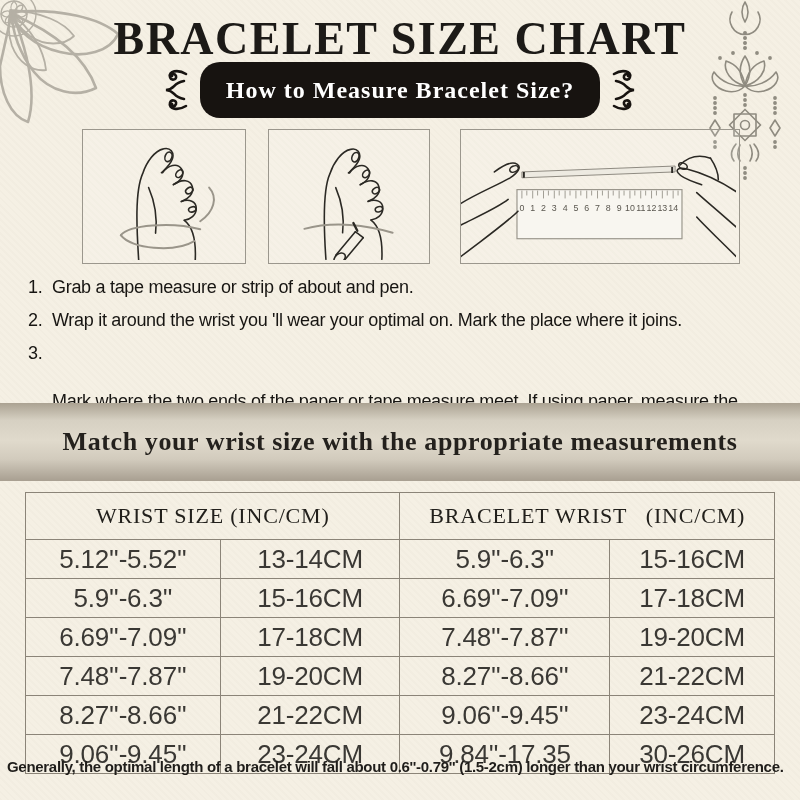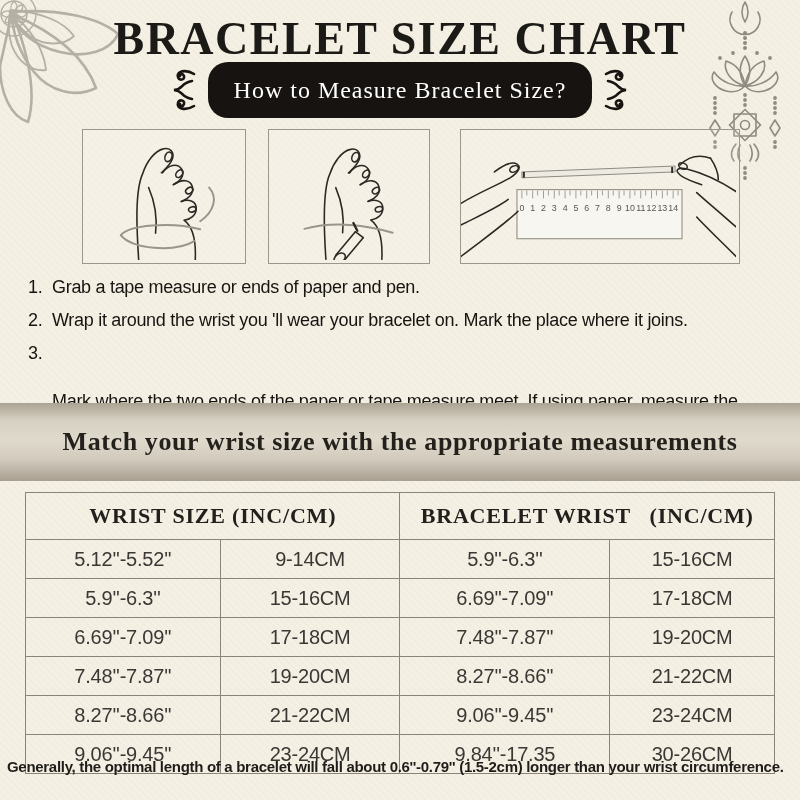--- a/index.html
+++ b/index.html
@@ -30,21 +30,21 @@
   
   .pill-row{
     position:absolute;top:68px;left:0;width:100%;height:44px;
     display:flex;align-items:center;justify-content:center;gap:10px;
   }
   .pill{
     height:56px;border-radius:20px;
     display:flex;align-items:center;justify-content:center;
     padding:0 26px;
     font-family:"Liberation Serif", serif;
-    font-weight:400;font-size:24px;letter-spacing:1px;
+    font-weight:700;font-size:24px;letter-spacing:1px;
   }
   .flourish{width:32px;height:46px;}
 
   
   .illus{position:absolute;top:129px;border:1.5px solid #9b978d;background:rgba(255,255,255,0.12);}
   .illus svg{display:block;}
   .box1{left:82px;width:162px;height:133px;}
   .box2{left:268px;width:160px;height:133px;}
   .box3{left:460px;width:278px;height:133px;}
 
@@ -69,26 +69,26 @@
 
   
   .size-table{
     position:absolute;top:492px;left:25px;width:750px;
     border-collapse:collapse;table-layout:fixed;
   }
   .size-table th,.size-table td{border:1.6px solid #8b8478;text-align:center;vertical-align:middle;}
   .size-table th{
     height:44px;
     font-family:"Liberation Serif", serif;
-    font-weight:700;font-size:22px;letter-spacing:0.8px;color:#22201c;
+    font-weight:400;font-size:22px;letter-spacing:0.8px;color:#22201c;
     white-space:pre;
   }
   .size-table td{
     height:36px;
-    font-size:20px;letter-spacing:-0.2px;color:#3a3834;
+    font-size:26px;letter-spacing:-0.2px;color:#3a3834;
   }
   col.c1{width:26%;} col.c2{width:24%;} col.c3{width:28%;} col.c4{width:22%;}
 
   
   .footnote{
     position:absolute;top:758px;left:0;width:100%;
     font-size:15px;font-weight:700;letter-spacing:-0.3px;color:#1f1d1a;margin-left:7px;
   }
 
   .ink{stroke:#2b2924;fill:none;stroke-width:1.6;stroke-linecap:round;stroke-linejoin:round;}
@@ -304,25 +304,25 @@
         <path d="M280,98 C262,82 250,72 240,63"></path>
         <path d="M280,128 C258,106 248,97 240,88"></path>
         <path d="M254,28 C258,34 262,42 262,50"></path>
       </g>
     </svg>
   </div>
 
   <div class="steps">
     <div class="step oneline">
       <span class="num">1.</span>
-      <span class="txt">Grab a tape measure or ends of paper and pen.</span>
+      <span class="txt">Grab a tape measure or strip of about and pen.</span>
     </div>
     <div class="step oneline">
       <span class="num">2.</span>
-      <span class="txt">Wrap it around the wrist you 'll wear your bracelet on. Mark the place where it joins.</span>
+      <span class="txt">Wrap it around the wrist you 'll wear your optimal on. Mark the place where it joins.</span>
     </div>
     <div class="step wraps">
       <span class="num">3.</span>
       <span class="txt">Mark where the two ends of the paper or tape measure meet. If using paper, measure the length of the strip with a ruler. This would be your wrist size.</span>
     </div>
   </div>
 
   <div class="banner">
     <div>Match your wrist size with the appropriate measurements</div>
   </div>
@@ -336,21 +336,21 @@
       </colgroup>
     <thead>
       <tr>
         <th colspan="2">WRIST SIZE (INC/CM)</th>
         <th colspan="2">BRACELET WRIST   (INC/CM)</th>
       </tr>
     </thead>
     <tbody id="size-table-body">
         <tr>
           <td>5.12''-5.52''</td>
-          <td>9-14CM</td>
+          <td>13-14CM</td>
           <td>5.9''-6.3''</td>
           <td>15-16CM</td>
         </tr>
         <tr>
           <td>5.9''-6.3''</td>
           <td>15-16CM</td>
           <td>6.69''-7.09''</td>
           <td>17-18CM</td>
         </tr>
         <tr>

